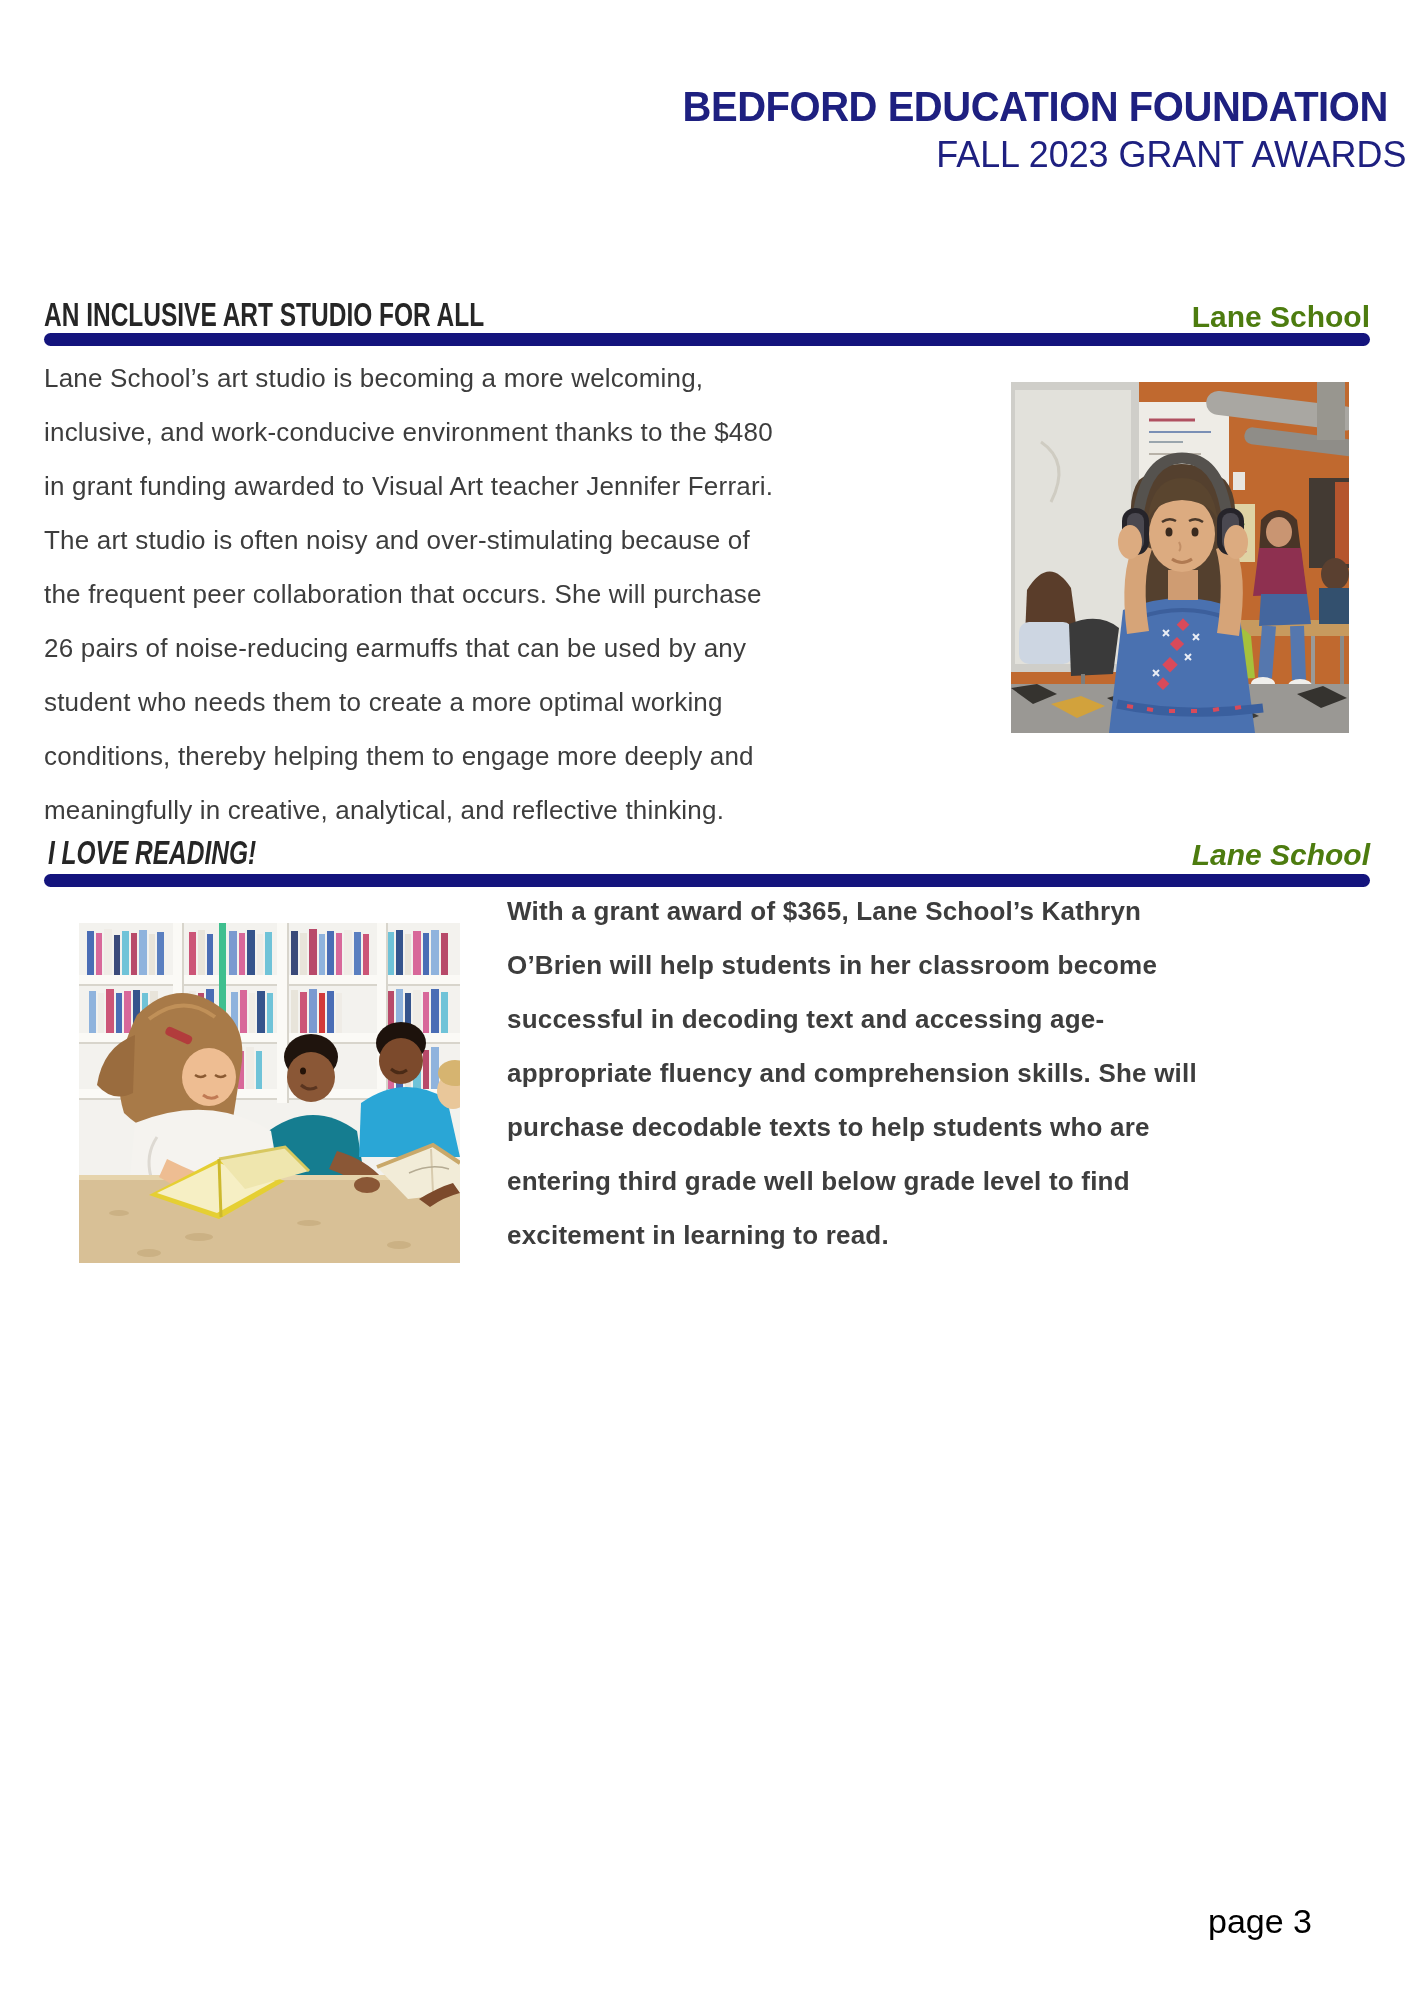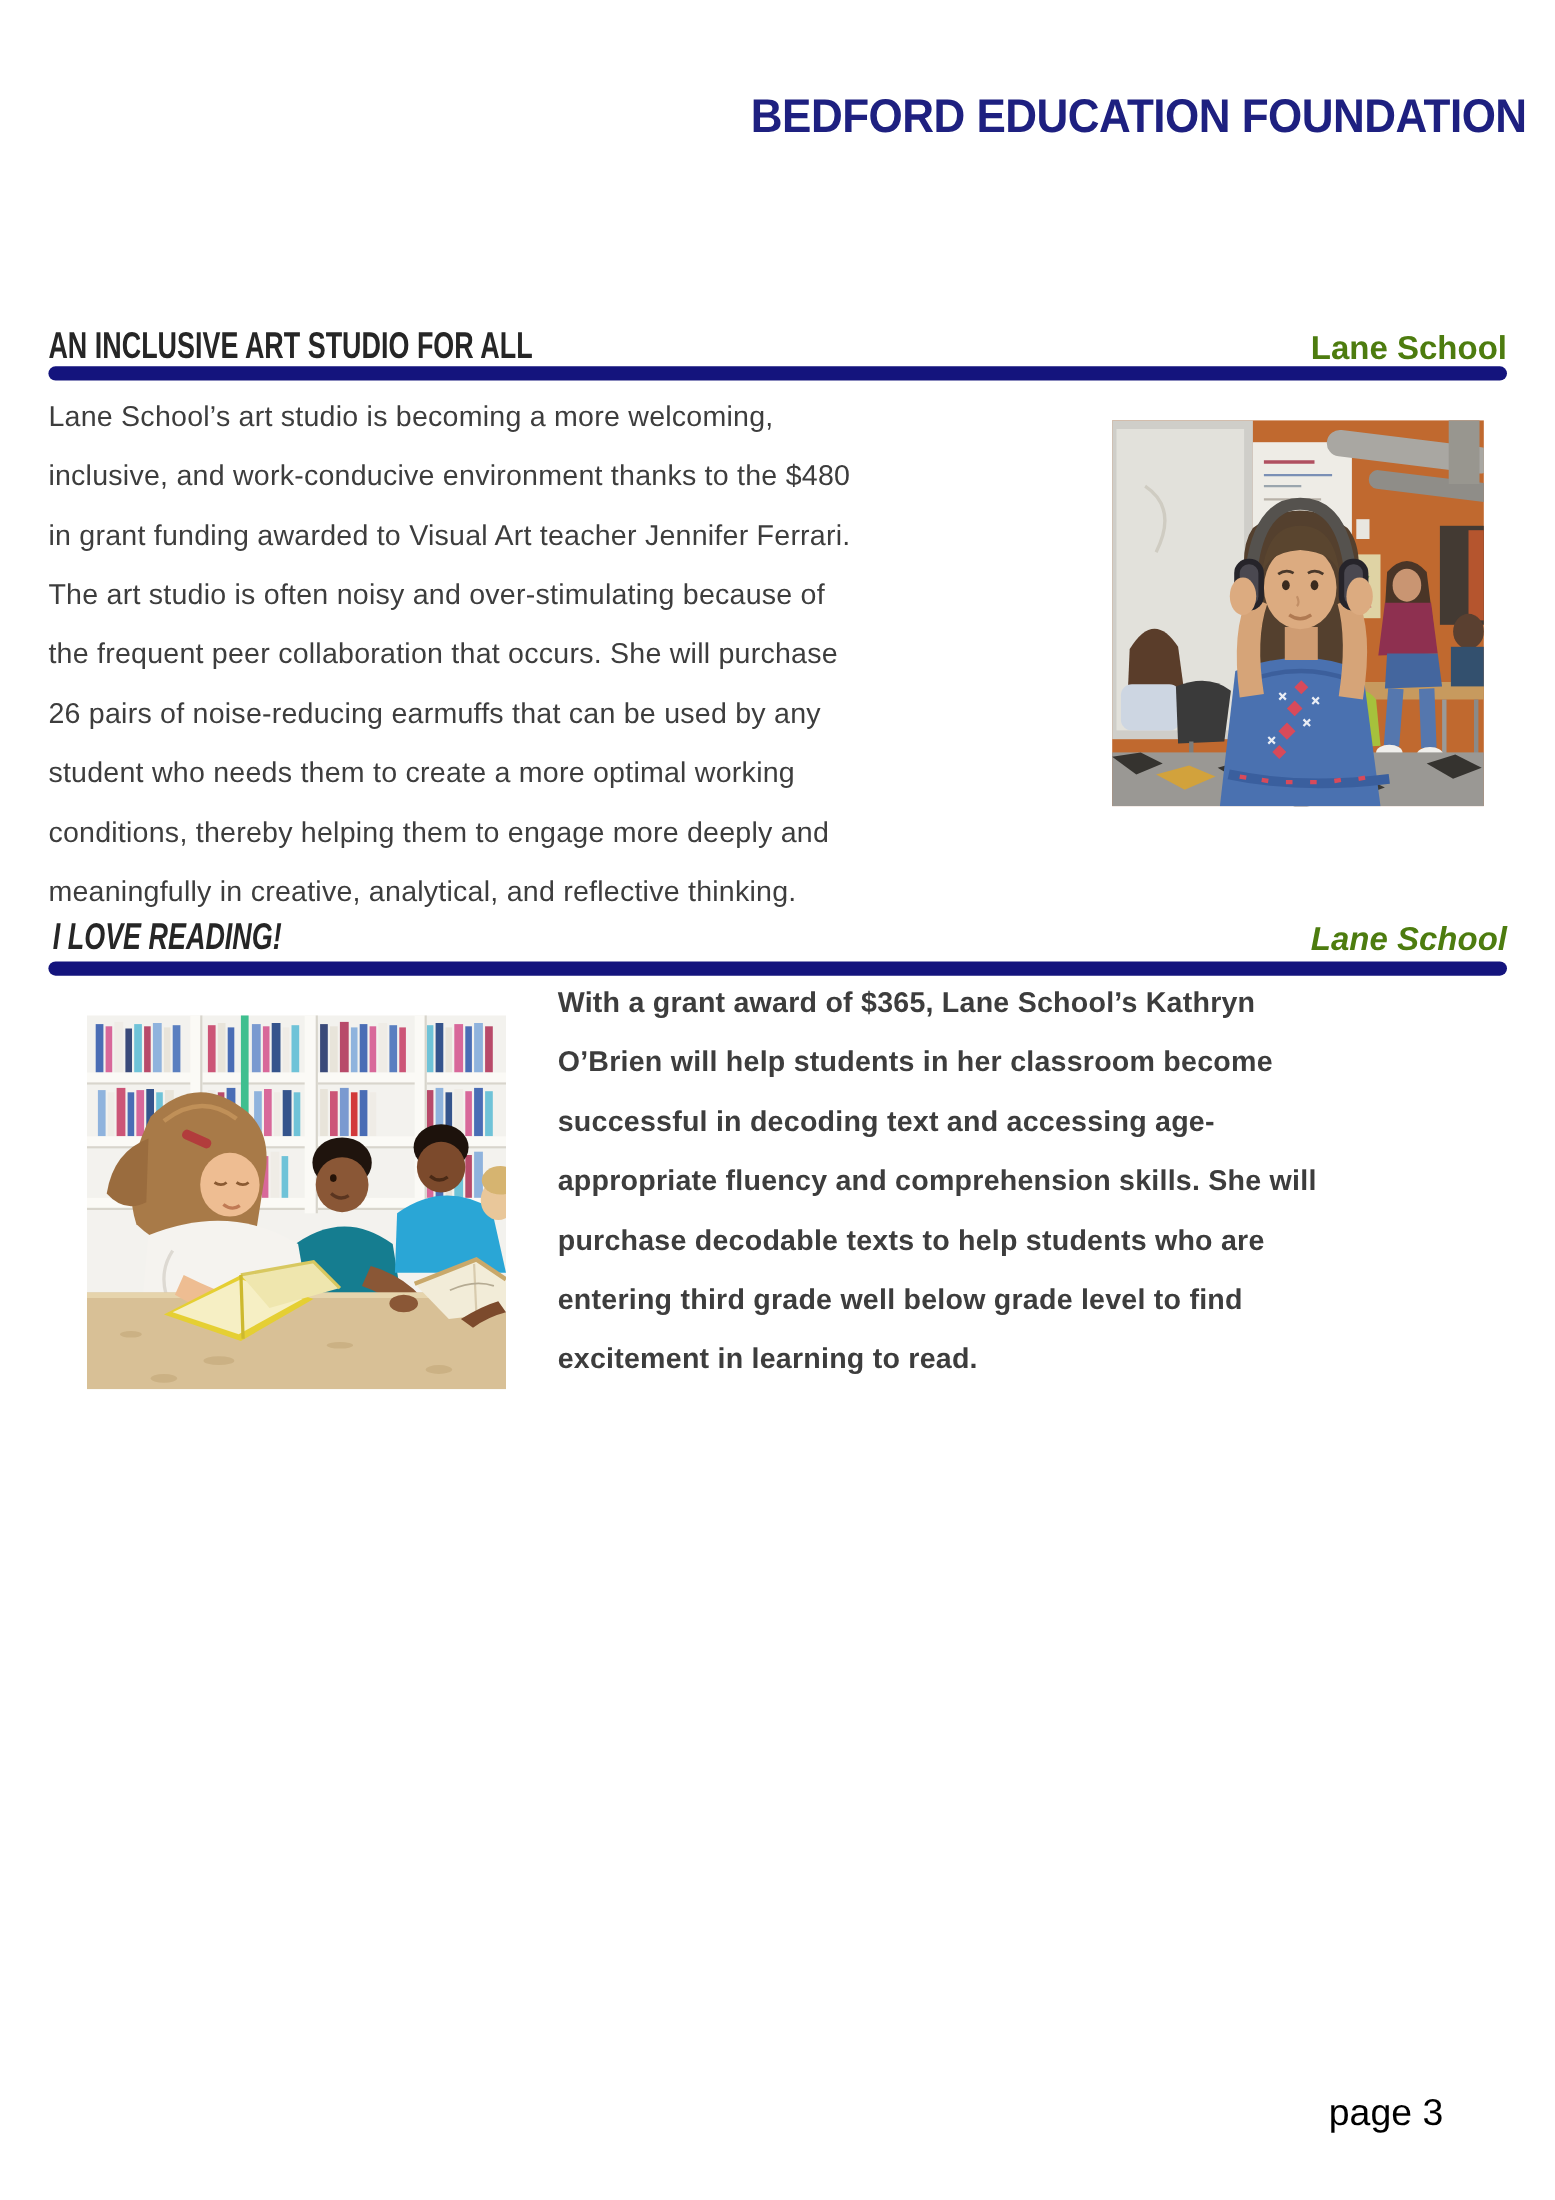--- a/index.html
+++ b/index.html
@@ -66,20 +66,21 @@
     font-size:34px; color:#000000;
   }
 </style>
 </head>
 <body>
 
 <div class="page">
 
   <div class="doc-header">
     <span class="doc-title">BEDFORD EDUCATION FOUNDATION</span>
+    <span class="doc-subtitle"><span>FALL 2023 GRANT AWARDS</span></span>
   </div>
 
   <div class="sec-head" id="sec1-head">
     <span class="sec-title">AN INCLUSIVE ART STUDIO FOR ALL</span>
     <span class="sec-school">Lane School</span>
   </div>
   <div class="rule" id="rule1"></div>
 
   <div class="body-text" id="sec1-text">Lane School’s art studio is becoming a more welcoming, inclusive, and work-conducive environment thanks to the $480 in grant funding awarded to Visual Art teacher Jennifer Ferrari. The art studio is often noisy and over-stimulating because of the frequent peer collaboration that occurs. She will purchase 26 pairs of noise-reducing earmuffs that can be used by any student who needs them to create a more optimal working conditions, thereby helping them to engage more deeply and meaningfully in creative, analytical, and reflective thinking.</div>
 

